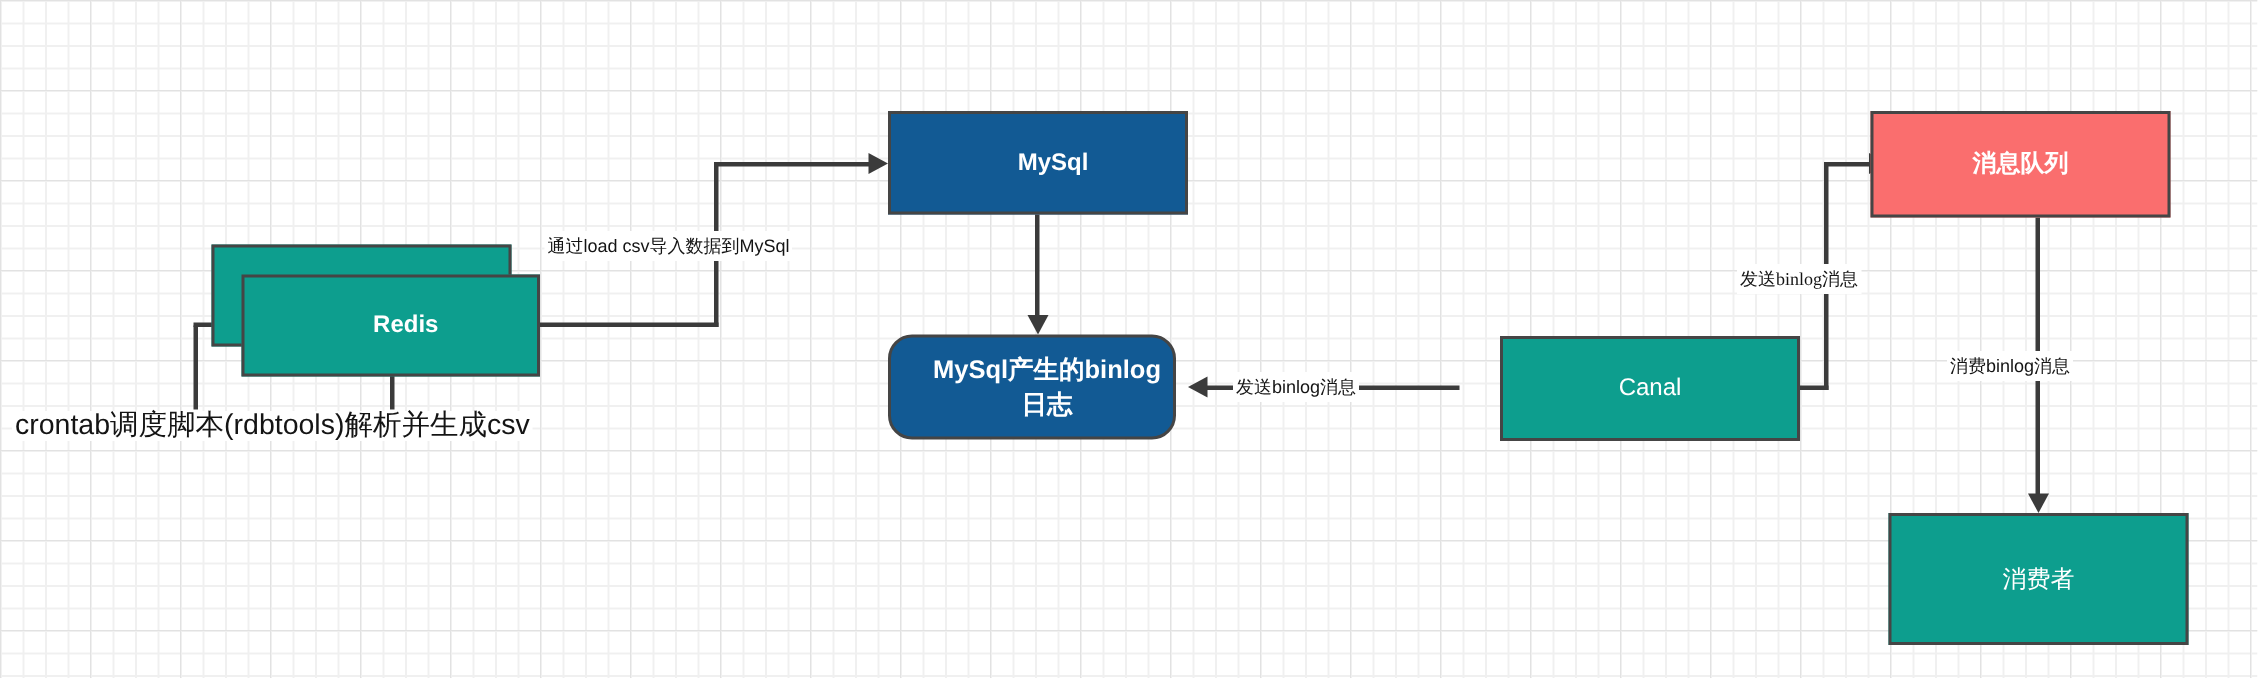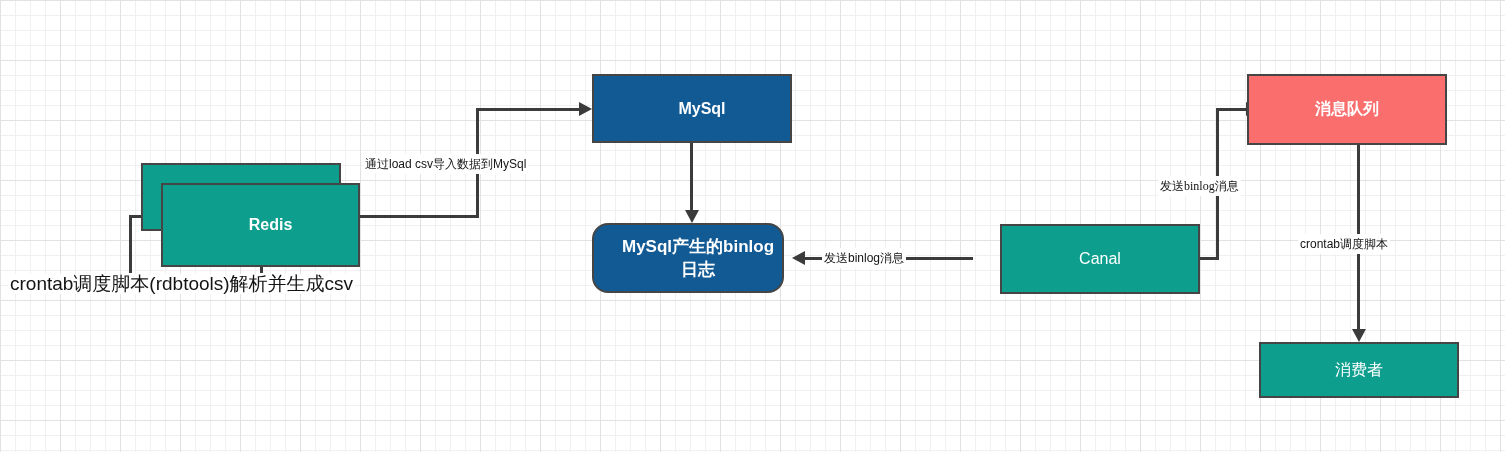--- a/index.html
+++ b/index.html
@@ -56,41 +56,41 @@
   <div class="seg" style="left:1216px; top:108px; width:3px; height:152px;"></div>
   <div class="seg" style="left:1216px; top:108px; width:31px; height:3px;"></div>
   <div class="arrow right" style="left:1246px; top:102px;"></div>
 
   <div class="seg" style="left:1357px; top:145px; width:3px; height:186px;"></div>
   <div class="arrow down" style="left:1352px; top:329px;"></div>
 
   <div class="elabel" style="left:363px; top:154px;">通过load csv导入数据到MySql</div>
   <div class="elabel" style="left:822px; top:248px;">发送binlog消息</div>
   <div class="elabel" style="left:1158px; top:176px;font-family:Liberation Serif, serif;">发送binlog消息</div>
-  <div class="elabel" style="left:1298px; top:234px;">crontab调度脚本</div>
+  <div class="elabel" style="left:1298px; top:234px;">消费binlog消息</div>
   <div class="elabel" style="left:8px; top:274px; font-size:19px;">crontab调度脚本(rdbtools)解析并生成csv</div>
 
   <div class="node" style="left: 141px; top: 163px; width: 200px; height: 68px; background: rgb(13, 158, 142);"></div>
-  <div class="node bold" style="left: 161px; top: 183px; width: 199px; height: 84px; background: rgb(13, 158, 142);">
+  <div class="node bold" style="left: 161px; top: 183px; width: 199px; height: 68px; background: rgb(13, 158, 142);">
     <span>Redis</span>
   </div>
 
   <div class="node bold" style="left: 592px; top: 74px; width: 200px; height: 69px; background: rgb(18, 90, 148);">
     <span>MySql</span>
   </div>
 
   <div class="node bold" style="left: 592px; top: 223px; width: 192px; height: 70px; font-size: 17px; background: rgb(18, 90, 148); border-radius: 16px;">
     <span>MySql产生的binlog日志</span>
   </div>
 
   <div class="node" style="left: 1000px; top: 224px; width: 200px; height: 70px; background: rgb(13, 158, 142);">
     <span>Canal</span>
   </div>
 
   <div class="node" style="left: 1247px; top: 74px; width: 200px; height: 71px; background: rgb(250, 110, 110); font-weight: bold;">
     <span>消息队列</span>
   </div>
 
-  <div class="node" style="left: 1259px; top: 342px; width: 200px; height: 56px; background: rgb(13, 158, 142);">
+  <div class="node" style="left: 1259px; top: 342px; width: 200px; height: 88px; background: rgb(13, 158, 142);">
     <span>消费者</span>
   </div>
 
 </div>
 
 </body></html>

